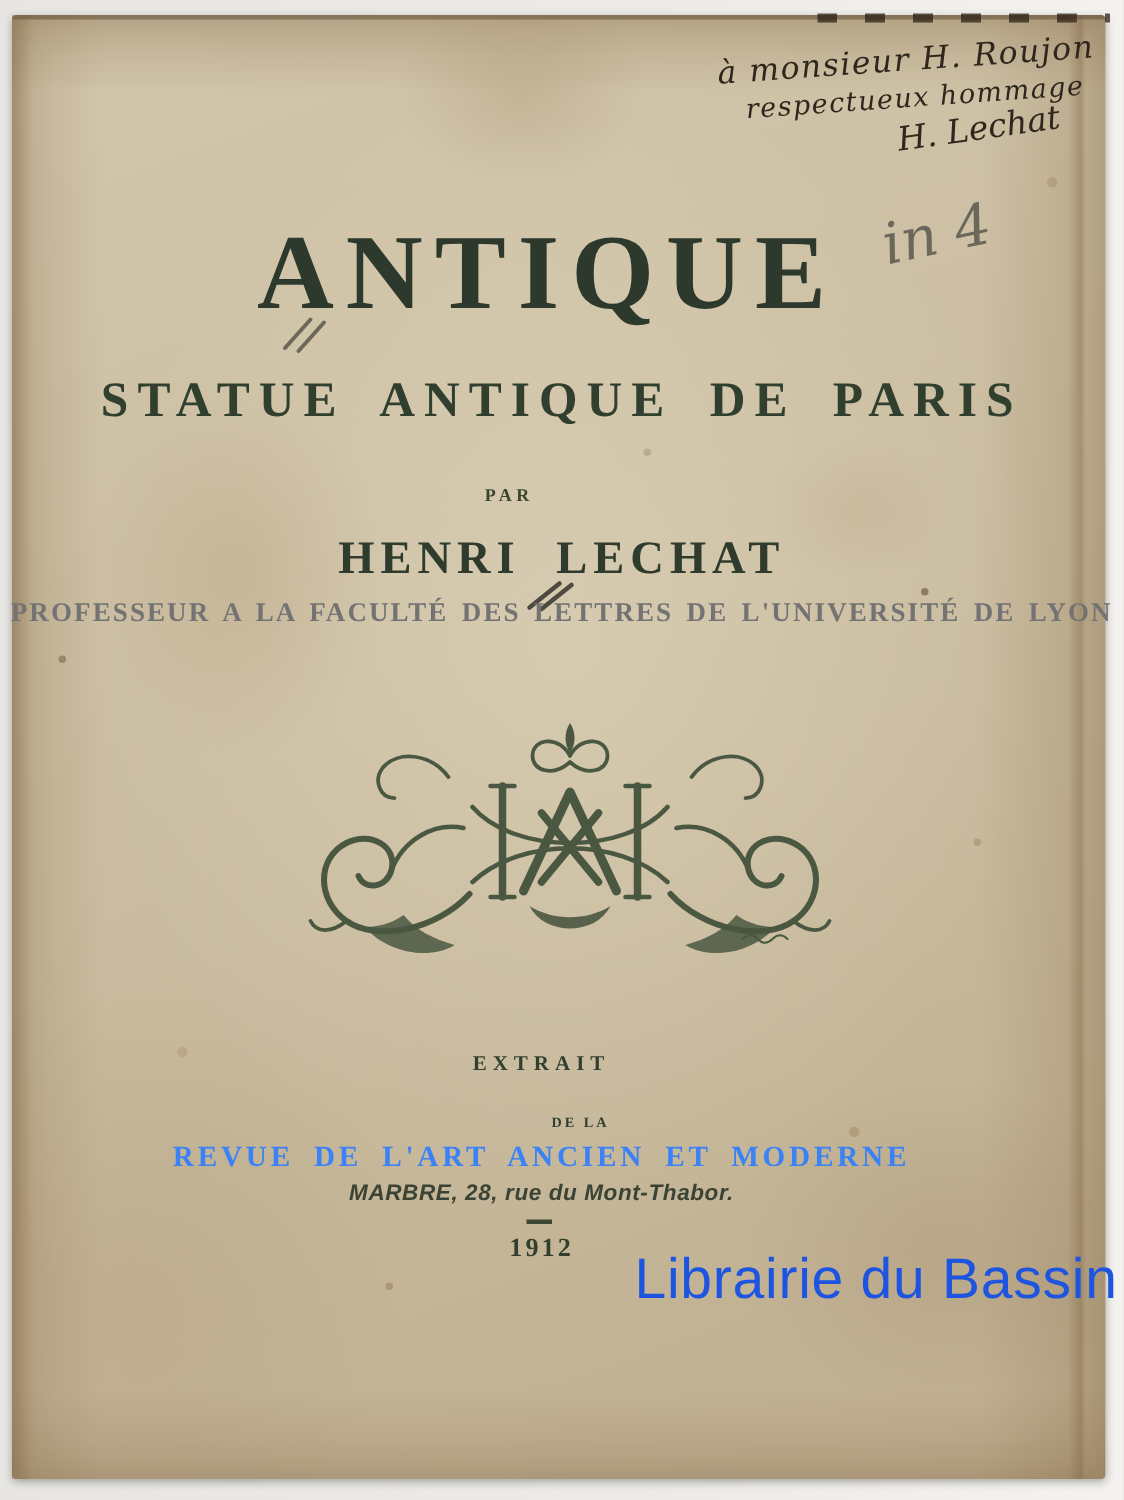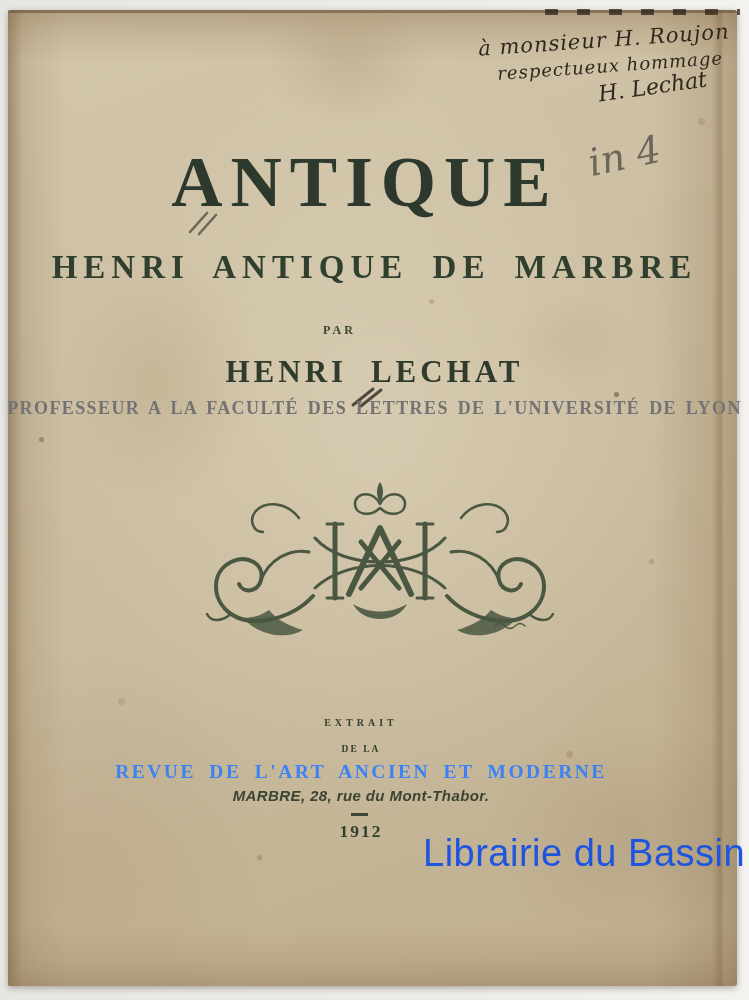--- a/index.html
+++ b/index.html
@@ -59,22 +59,22 @@
   .title{left:0;width:730px;top:142px;font-size:71px;font-weight:bold;
     letter-spacing:8px;color:#2d392c;}
   .subtitle{left:0;width:749px;top:249px;font-size:33px;font-weight:bold;
     letter-spacing:6px;word-spacing:10px;color:#31402e;}
   .byline{left:0;width:679px;top:323px;font-size:12px;font-weight:bold;
     letter-spacing:3px;color:#3a462f;}
   .author{left:0;width:749px;top:354px;font-size:31px;font-weight:bold;
     letter-spacing:4px;word-spacing:12px;color:#2f3c2d;}
   .author-title{left:0;width:749px;top:398px;font-size:18px;font-weight:bold;
     letter-spacing:1.4px;word-spacing:3px;color:#737373;}
-  .extrait{left:0;width:722px;top:717px;font-size:10px;font-weight:bold;letter-spacing:4px;}
-  .dela{left:0;width:722px;top:744px;font-size:9.5px;font-weight:bold;letter-spacing:2px;}
+  .extrait{left:0;width:722px;top:702px;font-size:14px;font-weight:bold;letter-spacing:4px;}
+  .dela{left:0;width:722px;top:744px;font-size:9.5px;font-weight:bold;letter-spacing:2px;padding-left:26px;}
   .revue{left:0;width:722px;top:761px;font-size:19.5px;font-weight:bold;
     letter-spacing:2.5px;word-spacing:6px;color:#3b82f6;}
   .address{left:0;width:722px;top:787px;font-size:15px;font-weight:bold;font-style:italic;
     font-family:"Liberation Sans", sans-serif;letter-spacing:.4px;color:#3b4434;}
   .rule{position:absolute;left:351px;top:813px;width:17px;height:2.6px;background:#3c4633;}
   .year{left:0;width:722px;top:821px;font-size:17.5px;font-weight:bold;letter-spacing:2px;}
   
   .mark{position:absolute;}
   .mark-title{left:186px;top:206px;}
   .mark-author{left:350px;top:385px;}
@@ -101,21 +101,21 @@
   <div class="hand hand3">H. Lechat</div>
 
   <div class="pencil-note">in 4</div>
 
   <div class="printed title">ANTIQUE</div>
 
   <svg class="mark mark-title" width="36" height="30" viewBox="0 0 36 30">
     <path d="M4,26 L21,7 M13,28 L30,9" stroke="#6d675a" stroke-width="2.6" fill="none" stroke-linecap="round"></path>
   </svg>
 
-  <div class="printed subtitle">HENRI ANTIQUE DE MARBRE</div>
+  <div class="printed subtitle">STATUE ANTIQUE DE PARIS</div>
   <div class="printed byline">PAR</div>
   <div class="printed author">HENRI LECHAT</div>
 
   <svg class="mark mark-author" width="36" height="24" viewBox="0 0 36 24">
     <path d="M3,20 L23,4 M11,21 L31,5" stroke="#4e4a40" stroke-width="3" fill="none" stroke-linecap="round"></path>
   </svg>
 
   <div class="printed author-title">PROFESSEUR A LA FACULTÉ DES LETTRES DE L'UNIVERSITÉ DE LYON</div>
 
   <svg class="monogram" viewBox="0 0 354 166">

